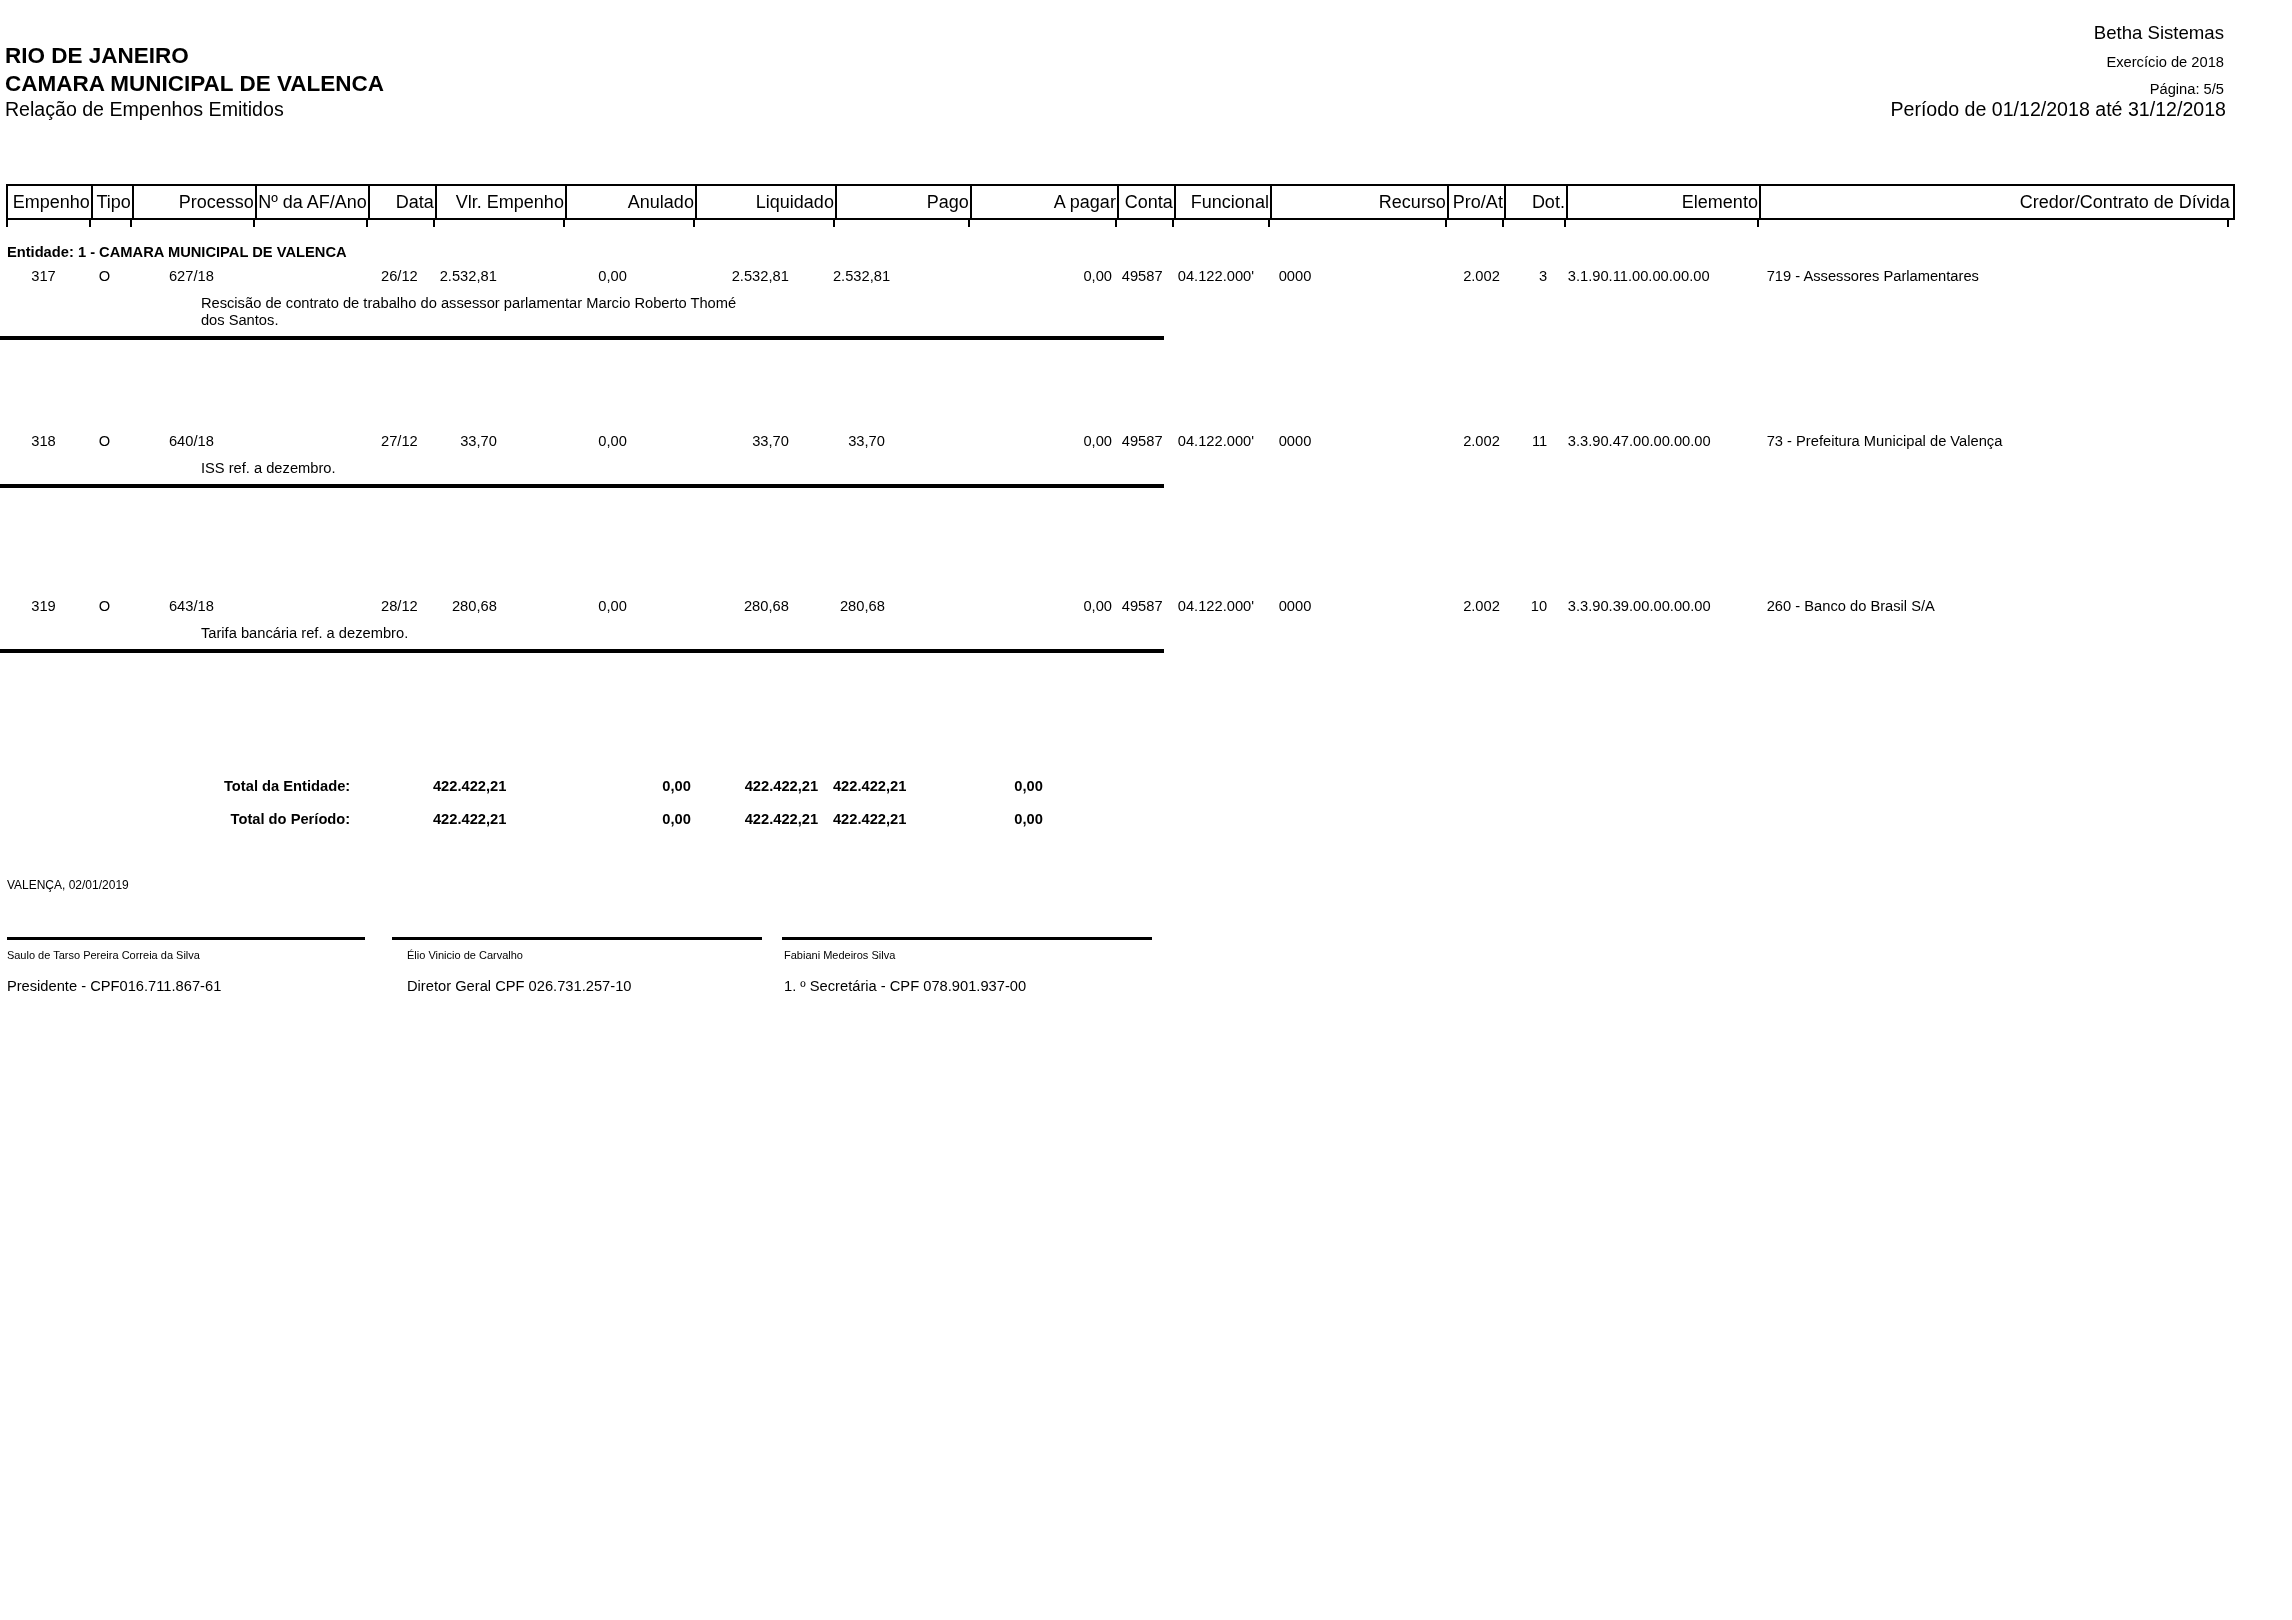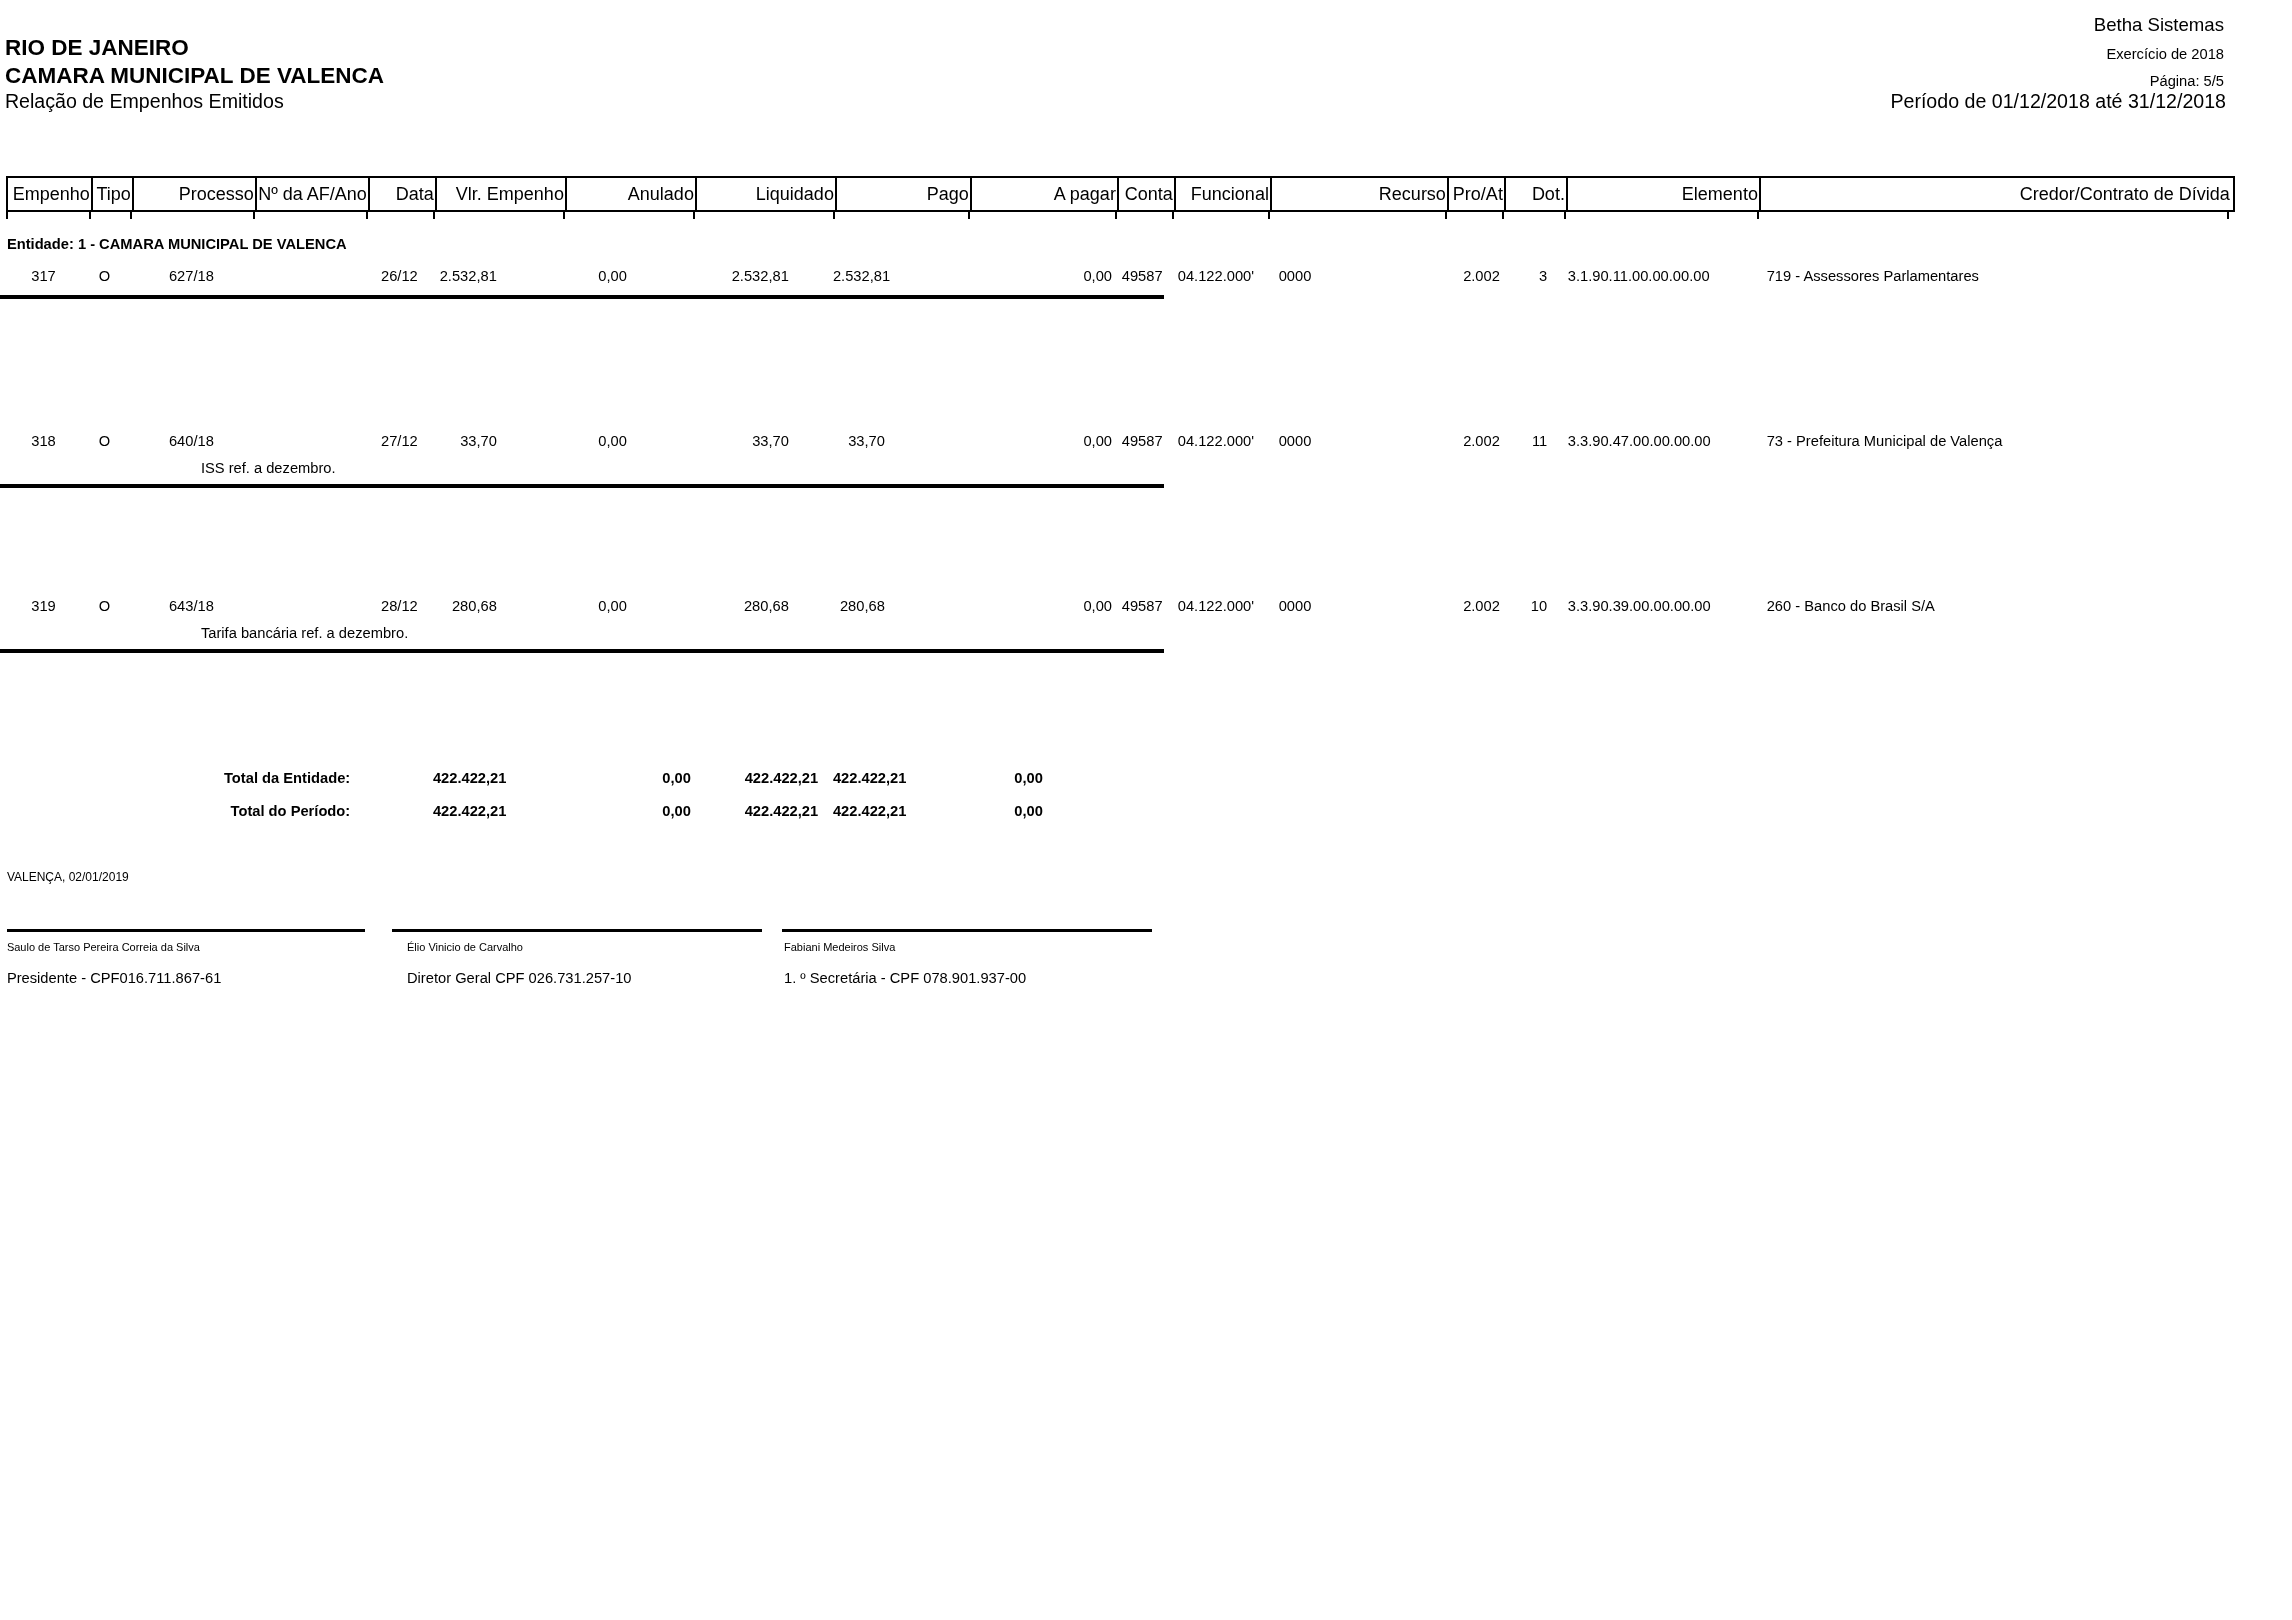--- a/index.html
+++ b/index.html
@@ -4,21 +4,21 @@
 <style>
   html,body{margin:0;padding:0;background:#e8e8e8;}
   .page{
     position:relative;
     width:2293px;height:1620px;
     background:#ffffff;
     color:#000000;
     font-family:"Liberation Sans", sans-serif;
     overflow:hidden;
   }
-  .abs{position:absolute;white-space:nowrap;}
+  .abs{position:absolute;white-space:nowrap;margin-top:8px;}
 
   
   .state{left:4.9px;top:35px;font-size:22.5px;font-weight:bold;}
   .entity{left:4.9px;top:63px;font-size:22.5px;font-weight:bold;}
   .report-title{left:4.9px;top:90px;font-size:19.6px;}
 
   
   .vendor{right:69px;top:13.7px;font-size:18.6px;}
   .exercise{right:69px;top:46px;font-size:14.7px;}
   .pageinfo{right:69px;top:73px;font-size:14.7px;}
@@ -173,20 +173,21 @@
         <div class="c-pago">2.532,81</div>
         <div class="c-apag">0,00</div>
         <div class="c-conta">49587</div>
         <div class="c-func">04.122.000'</div>
         <div class="c-rec">0000</div>
         <div class="c-proat">2.002</div>
         <div class="c-dot">3</div>
         <div class="c-elem">3.1.90.11.00.00.00.00</div>
         <div class="c-cred">719 - Assessores Parlamentares</div>
       </div>
+      <div class="desc">Rescisão de contrato de trabalho do assessor parlamentar Marcio Roberto Thomé dos Santos.</div>
       <div class="sep"></div>
     </div>
 
     <div class="block">
       <div class="grid vrow">
         <div class="c-emp">318</div>
         <div class="c-tipo">O</div>
         <div class="c-proc">640/18</div>
         <div class="c-af"></div>
         <div class="c-data">27/12</div>

